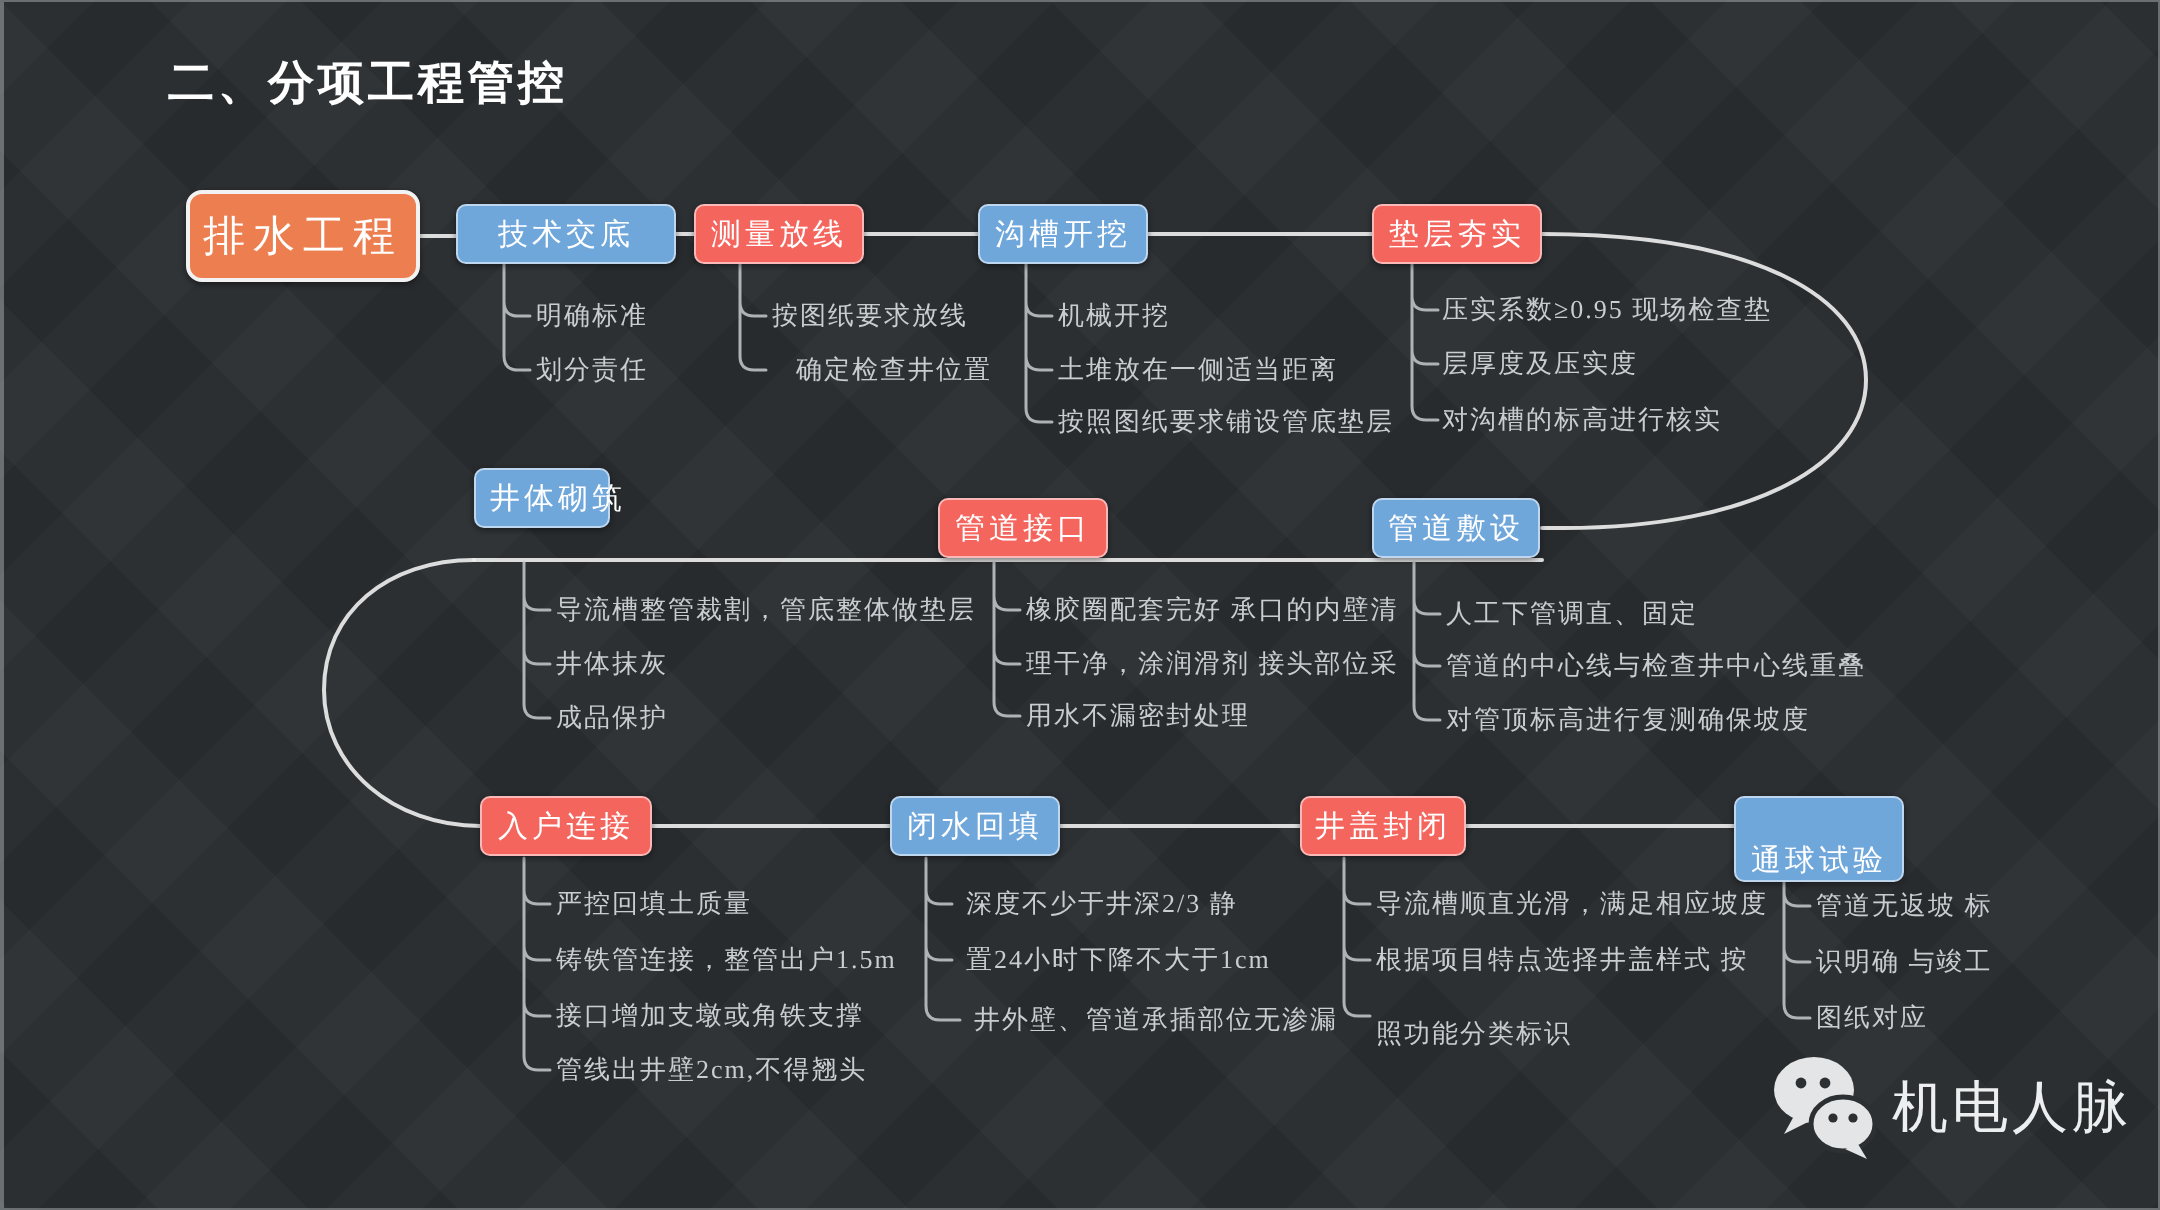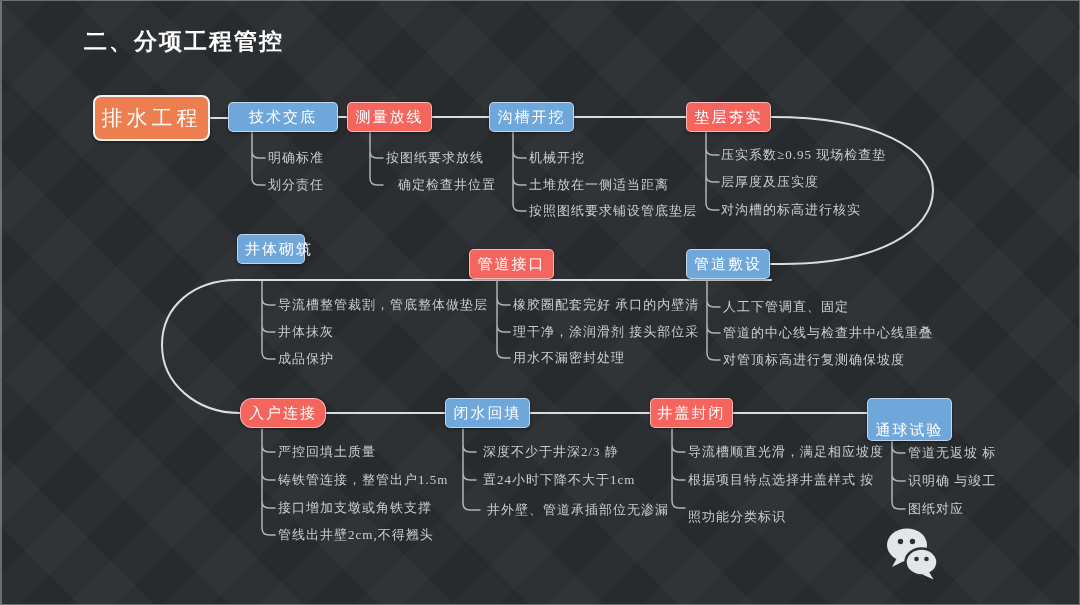--- a/index.html
+++ b/index.html
@@ -101,21 +101,21 @@
 <div class="node blue" style="left:237px;top:234px;width:68px;height:30px;padding-left:16px;">
     <span>井体砌筑</span>
   </div>
 <div class="node red" style="left:469px;top:249px;width:85px;height:30px;">
     <span>管道接口</span>
   </div>
 <div class="node blue" style="left:686px;top:249px;width:84px;height:30px;">
     <span>管道敷设</span>
   </div>
 
-<div class="node red" style="left:240px;top:398px;width:86px;height:30px;border-radius:12px;">
+<div class="node red" style="left:240px;top:398px;width:86px;height:30px;">
     <span>入户连接</span>
   </div>
 <div class="node blue" style="left:445px;top:398px;width:85px;height:30px;">
     <span>闭水回填</span>
   </div>
 <div class="node red" style="left:650px;top:398px;width:83px;height:30px;">
     <span>井盖封闭</span>
   </div>
 <div class="node blue" style="left:867px;top:398px;width:85px;height:43px;align-items:flex-end;">
     <span>通球试验</span>
@@ -168,13 +168,14 @@
   <svg width="52" height="52" viewBox="0 0 52 52">
     <ellipse cx="21" cy="17" rx="20" ry="16.5" fill="#e3e5e6"></ellipse>
     <path d="M11 30 L6 39 L18 33 Z" fill="#e3e5e6"></path>
     <circle cx="14.5" cy="13.5" r="2.7" fill="#2c3033"></circle>
     <circle cx="26.5" cy="13.5" r="2.7" fill="#2c3033"></circle>
     <ellipse cx="35.5" cy="34" rx="16" ry="13.5" fill="#e3e5e6" stroke="#2c3033" stroke-width="2.5"></ellipse>
     <path d="M43 44 L47.5 51.5 L36.5 46.5 Z" fill="#e3e5e6"></path>
     <circle cx="30.5" cy="31" r="2.3" fill="#2c3033"></circle>
     <circle cx="40.5" cy="31" r="2.3" fill="#2c3033"></circle>
   </svg>
+  <span class="watermark-label">机电人脉</span>
 </div>
 
 </body></html>

